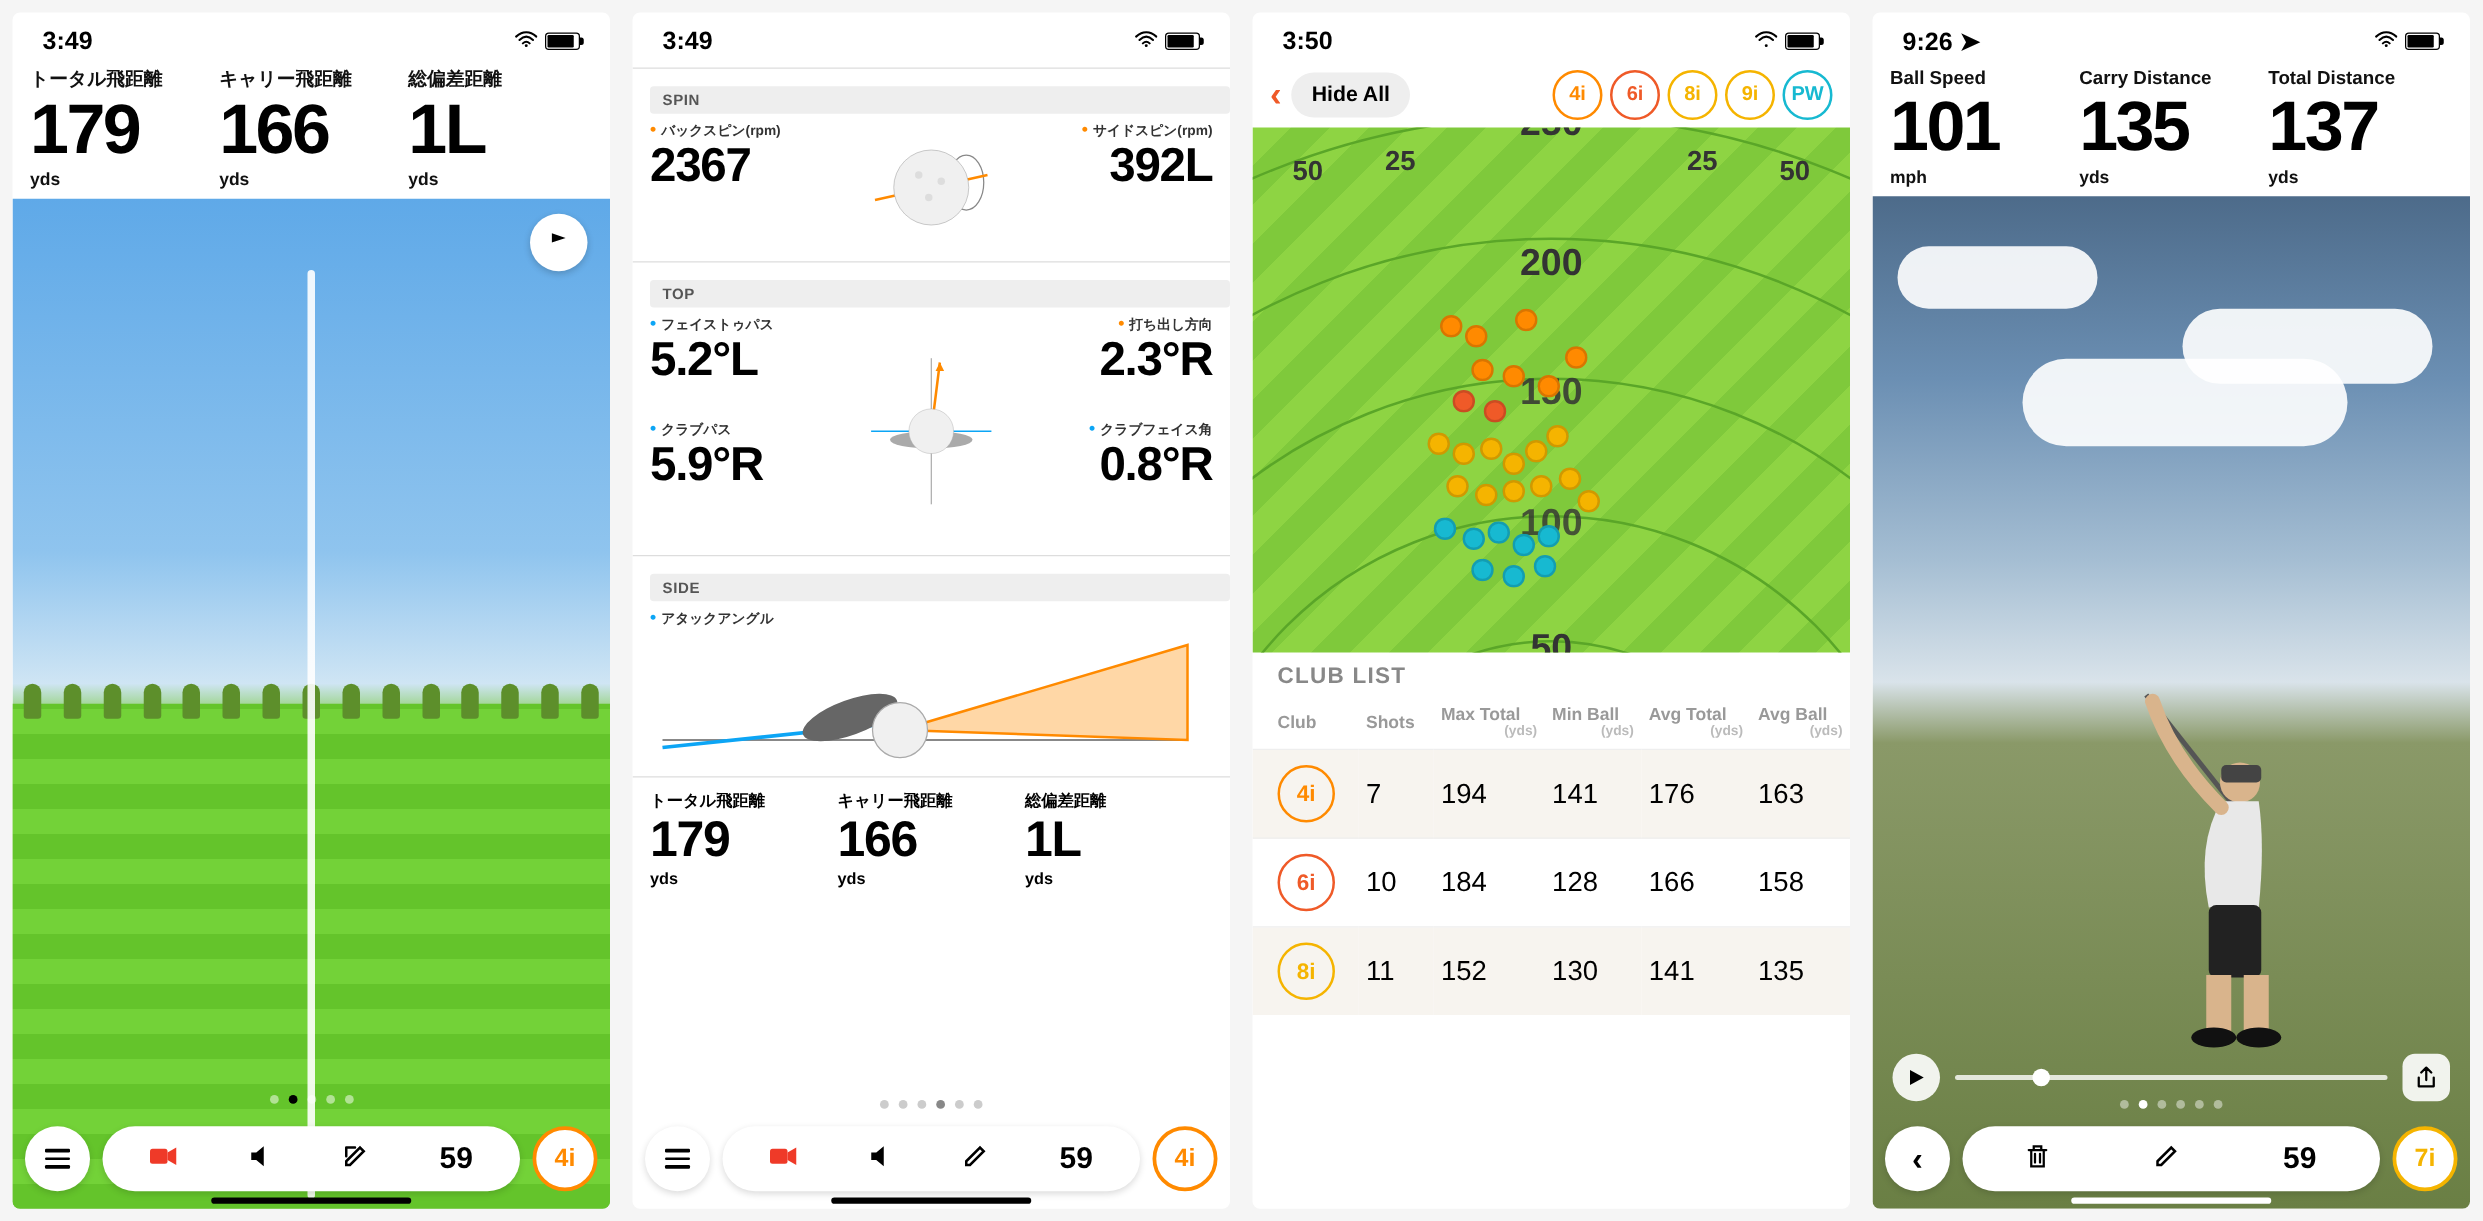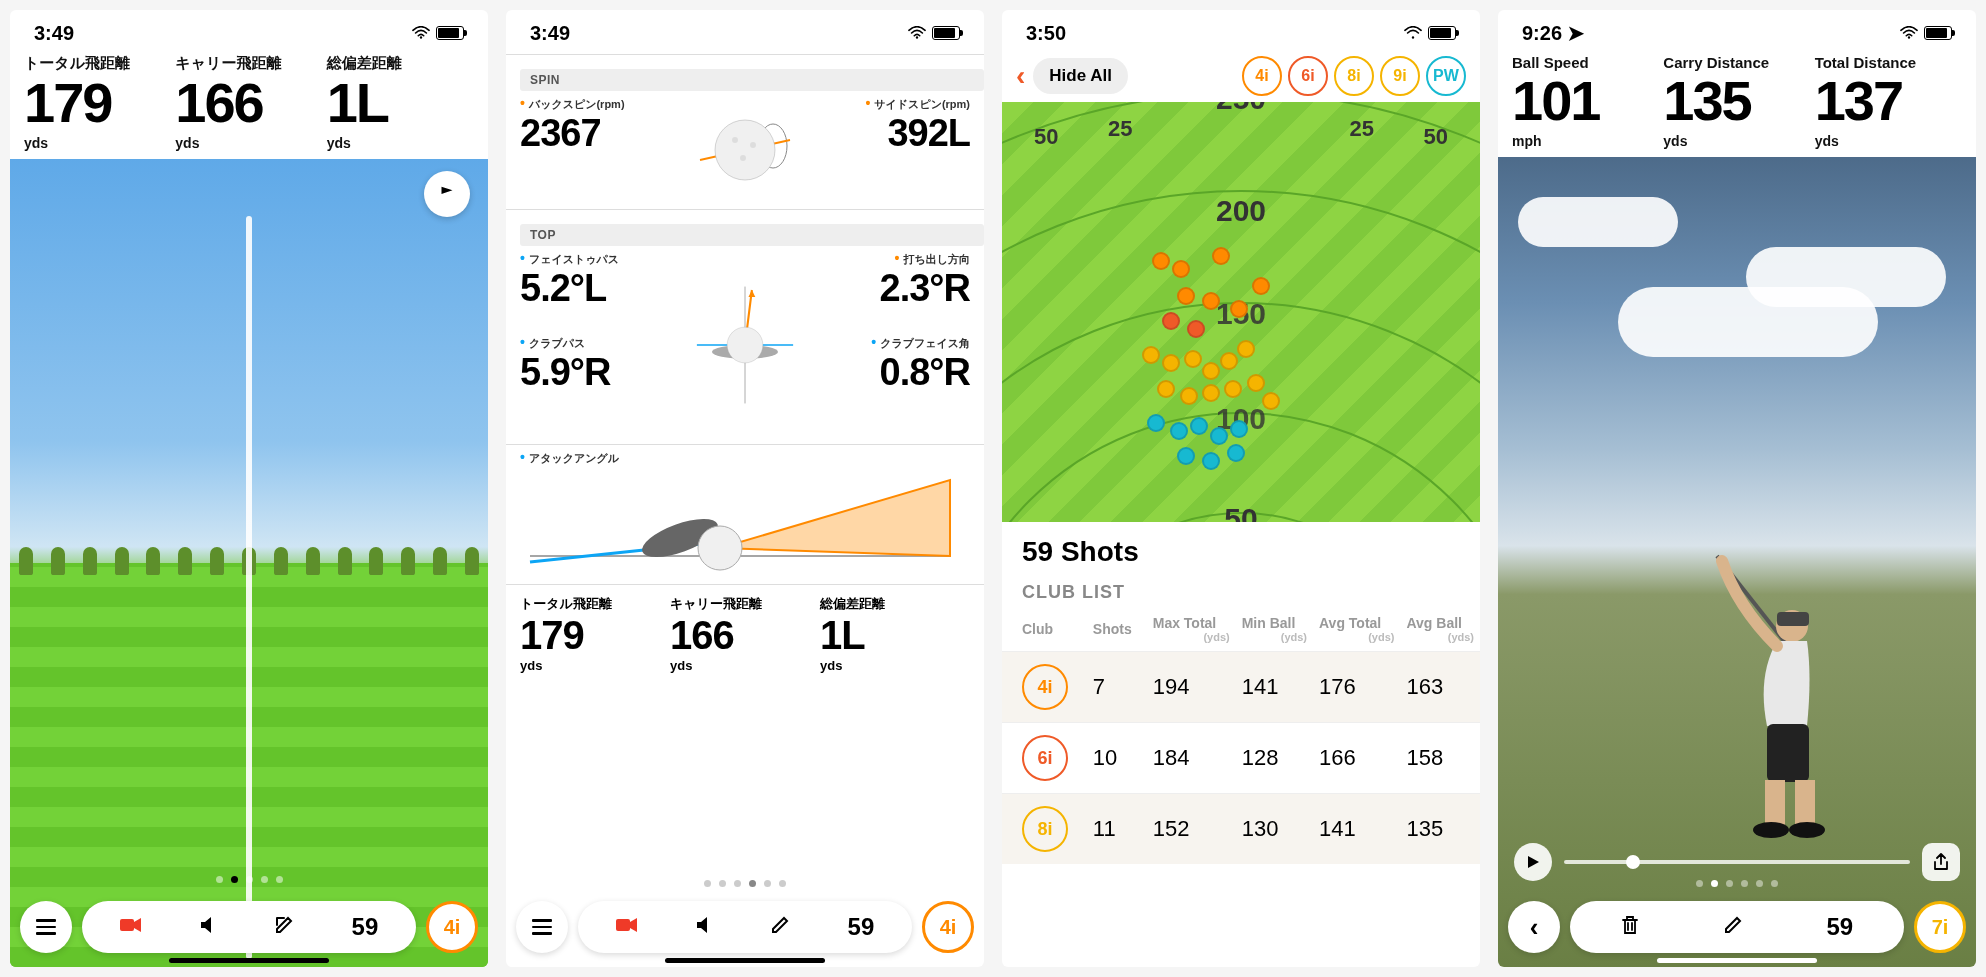--- a/index.html
+++ b/index.html
@@ -279,20 +279,21 @@
     </div>
     <div class="data-col right">
       <div class="data-label orange">打ち出し方向</div>
         <div class="data-val">2.3°R</div>
       <div style="height:24px"></div>
       <div class="data-label blue">クラブフェイス角</div>
         <div class="data-val">0.8°R</div>
     </div>
   </div>
   <div class="hr"></div>
+  <span class="sec-tag">SIDE</span>
   <div class="data-row">
     <div class="data-col">
         <div class="data-label blue">アタックアングル</div>
       </div>
   </div>
   <div style="padding:0 14px;">
     <svg width="440" height="110" viewBox="0 0 440 110">
       <line x1="10" y1="90" x2="430" y2="90" stroke="#888" stroke-width="1.5"></line>
       <path d="M10 96 L200 76" stroke="#0ca5f5" stroke-width="3"></path>
       <path d="M200 82 L430 14 L430 90 Z" fill="#ffd7a6" stroke="#ff8a00" stroke-width="2"></path>
@@ -418,21 +419,20 @@
     <div class="dot" style="background:#f5b400;left:260px;top:290px;"></div>
     <div class="dot" style="background:#17b9d1;left:145px;top:312px;"></div>
     <div class="dot" style="background:#17b9d1;left:168px;top:320px;"></div>
     <div class="dot" style="background:#17b9d1;left:188px;top:315px;"></div>
     <div class="dot" style="background:#17b9d1;left:208px;top:325px;"></div>
     <div class="dot" style="background:#17b9d1;left:228px;top:318px;"></div>
     <div class="dot" style="background:#17b9d1;left:175px;top:345px;"></div>
     <div class="dot" style="background:#17b9d1;left:200px;top:350px;"></div>
     <div class="dot" style="background:#17b9d1;left:225px;top:342px;"></div>
   </div>
-  <div class="shots-title">59 Shots</div>
   <div class="clublist-title">CLUB LIST</div>
   <table class="tbl">
     <thead>
         <tr>
       <th>Club</th>
       <th>Shots</th>
       <th><span>Max Total</span><span class="sub">(yds)</span></th>
       <th><span>Min Ball</span><span class="sub">(yds)</span></th>
       <th><span>Avg Total</span><span class="sub">(yds)</span></th>
       <th><span>Avg Ball</span><span class="sub">(yds)</span></th>

